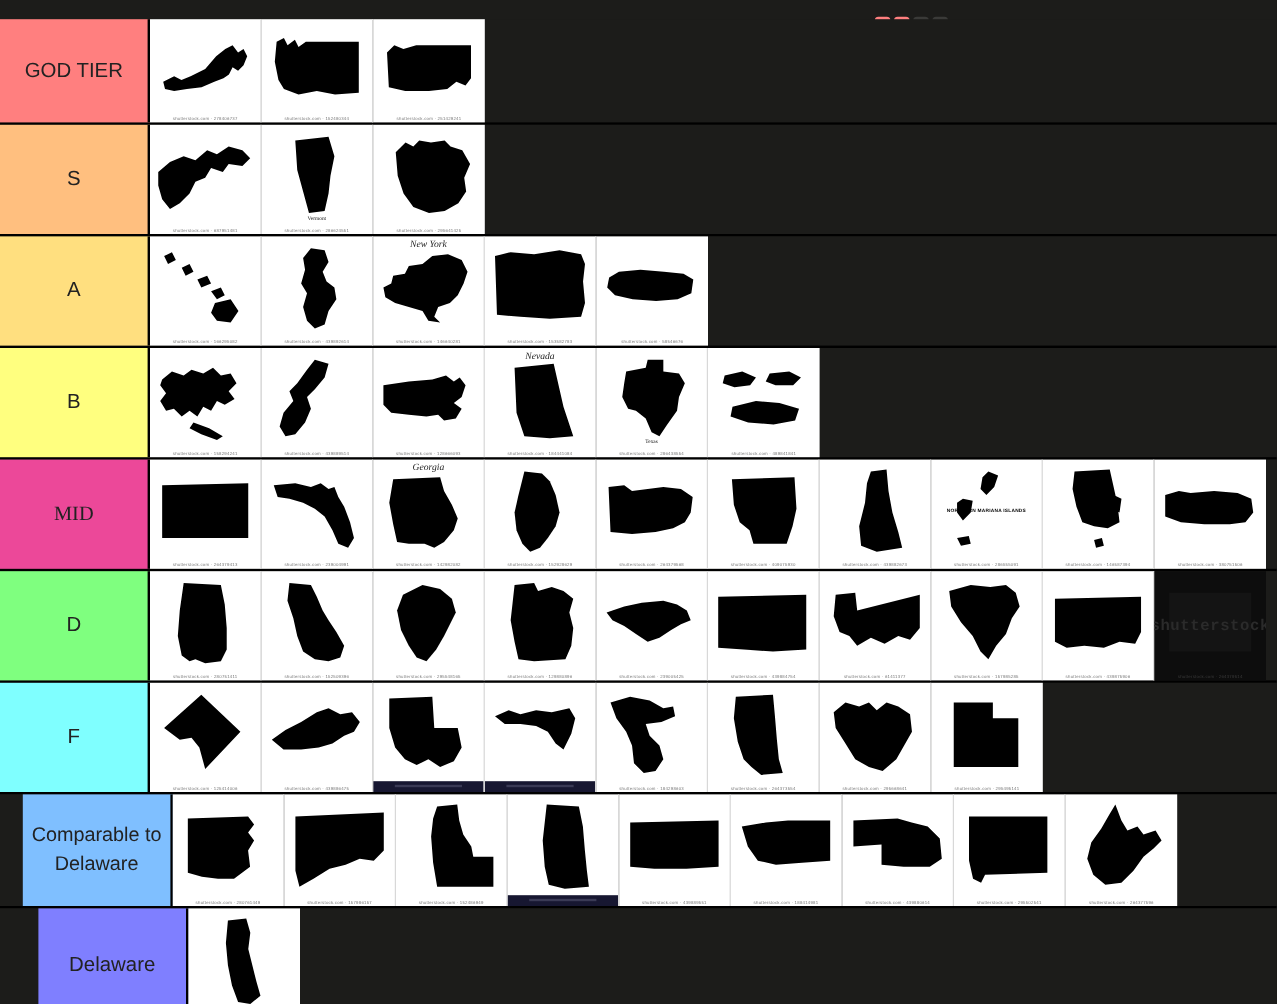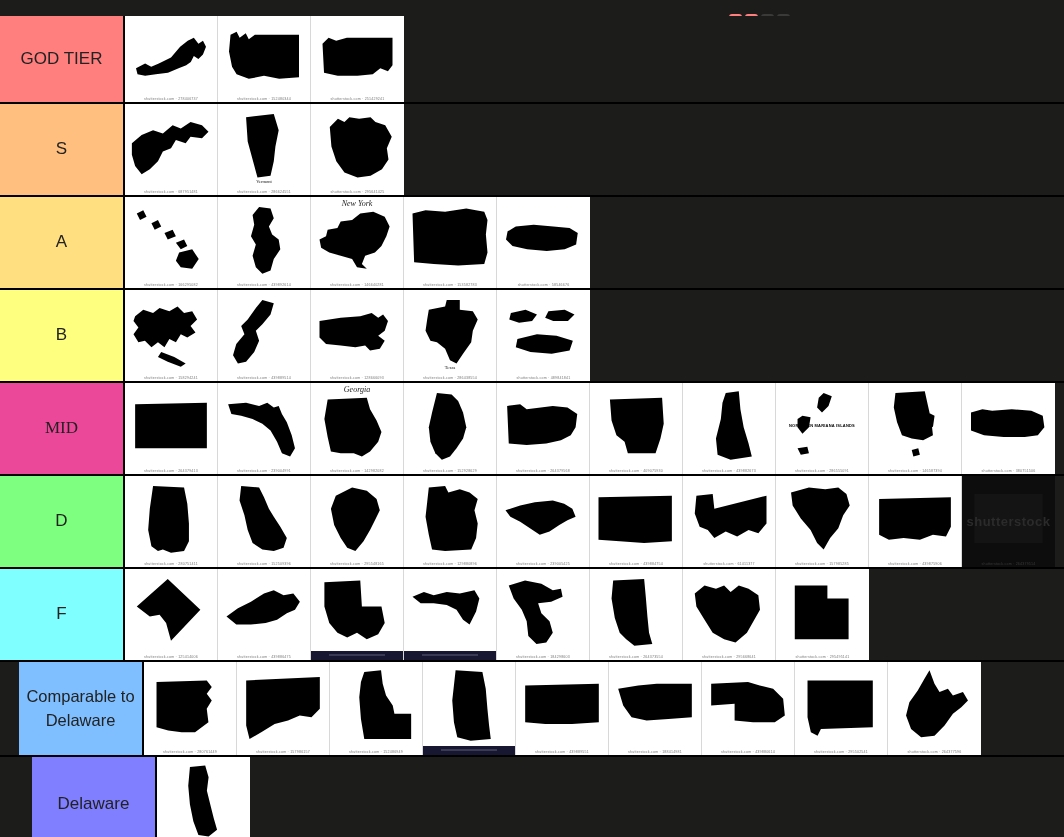--- a/index.html
+++ b/index.html
@@ -93,21 +93,21 @@
   }
   .inner-label {
     position: absolute; left: 0; right: 0; top: 44%;
     text-align: center; font-size: 4px; color: #000;
     font-weight: 700; letter-spacing: .2px; line-height: 1.25;
   }
   .stock-word {
     position: absolute; inset: 0;
     display: flex; align-items: center; justify-content: center;
     color: #2b2b2b; font-size: 13px; font-weight: 700;
-    font-family: Liberation Sans, sans-serif; letter-spacing: .5px;
+    font-family: Liberation Mono, monospace; letter-spacing: .5px;
   }
   .banner {
     position: absolute; left: 0; right: 0; bottom: 0; height: 9px;
     background: #171731;
   }
   .banner::after {
     content: ""; position: absolute; left: 20%; right: 20%;
     top: 3px; height: 2px; background: #3a3a55;
   }
 </style>
@@ -264,20 +264,29 @@
             <div class="wm">shutterstock.com · 439889514</div>
           </div>
           <div class="tile" title="Massachusetts">
             <div class="shape-wrap">
               <svg viewBox="0 0 100 92" preserveAspectRatio="xMidYMid meet">
                 <path d="M4 32 L30 28 L54 26 L68 22 L76 28 L82 24 L88 32 L84 44 L76 50 L84 56 L78 66 L66 68 L60 62 L48 64 L30 62 L12 60 L4 52 Z"></path>
               </svg>
             </div>
             <div class="wm">shutterstock.com · 128666093</div>
           </div>
+          <div class="tile" title="Nevada">
+            <div class="caption">Nevada</div>
+            <div class="shape-wrap">
+              <svg viewBox="0 0 100 92" preserveAspectRatio="xMidYMid meet">
+                <path d="M24 14 L64 10 L74 54 L84 84 L60 86 L34 84 L26 60 Z"></path>
+              </svg>
+            </div>
+            <div class="wm">shutterstock.com · 184441084</div>
+          </div>
           <div class="tile" title="Texas">
             <div class="shape-wrap">
               <svg viewBox="0 0 100 92" preserveAspectRatio="xMidYMid meet">
                 <path d="M24 18 L44 14 L46 6 L62 6 L62 18 L78 20 L84 30 L78 44 L76 58 L66 72 L58 84 L50 80 L44 66 L34 58 L26 56 L20 44 L22 30 Z"></path>
               </svg>
             </div>
             <div class="caption-bot">Texas</div>
             <div class="wm">shutterstock.com · 286438554</div>
           </div>
           <div class="tile" title="U.S. Virgin Islands">

